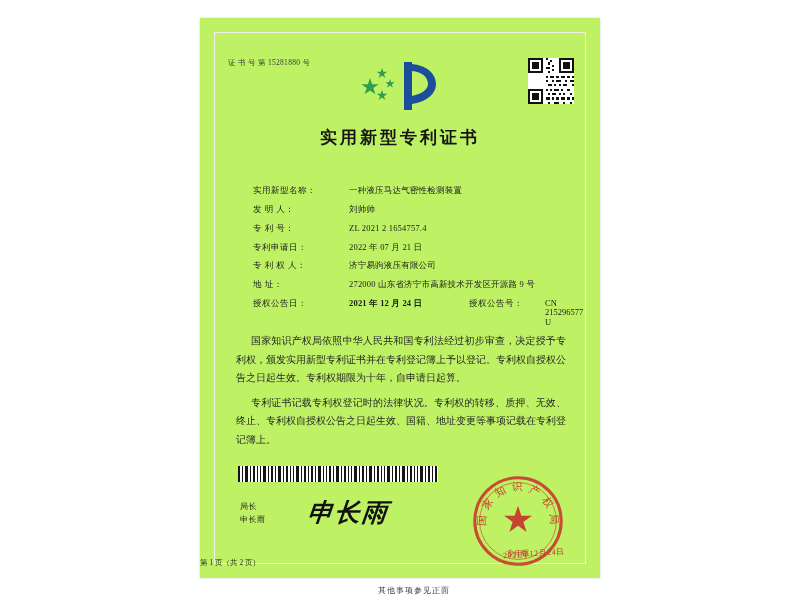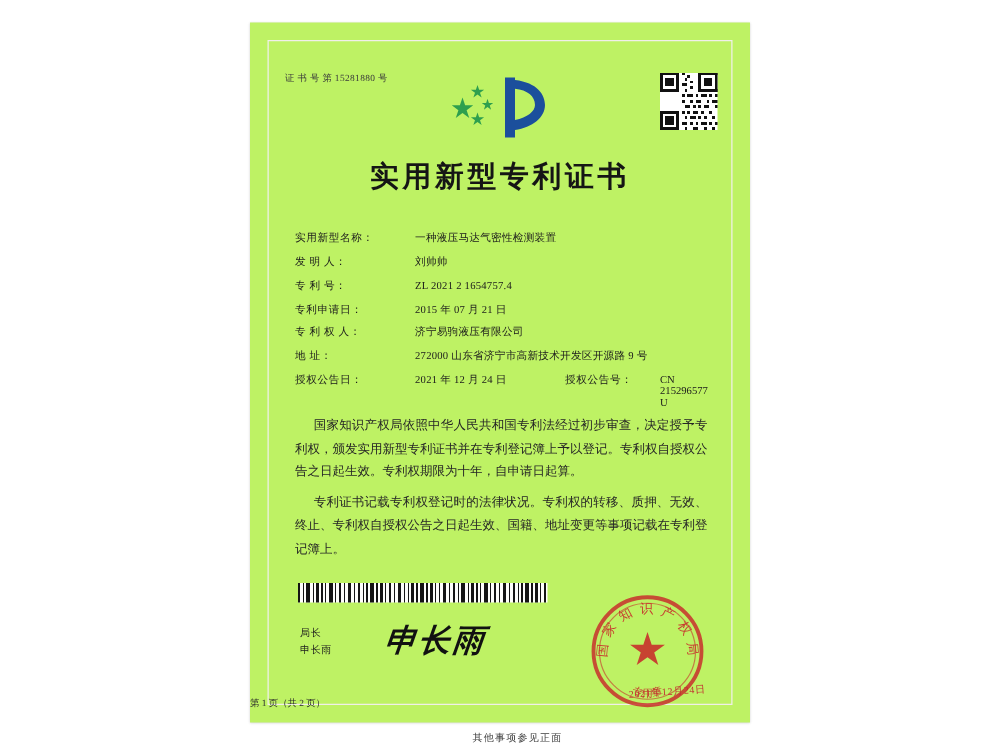--- a/index.html
+++ b/index.html
@@ -60,21 +60,21 @@
     top: 40px;
     width: 46px;
     height: 46px;
   }
   #title {
     position: absolute;
     left: 0;
     right: 0;
     top: 108px;
     text-align: center;
-    font-size: 23px;
+    font-size: 17px;
     font-weight: bold;
     letter-spacing: 3px;
     color: #151515;
     font-family: "Liberation Serif", serif;
   }
   
   #fields {
     position: absolute;
     left: 36px;
     top: 168px;
@@ -86,29 +86,31 @@
     margin-bottom: 9.5px;
     font-size: 8.5px;
     color: #1b1b1b;
     line-height: 1.1;
   }
   .field-label {
     width: 96px;
     flex: 0 0 96px;
     letter-spacing: 0.5px;
     color: #1b1b1b;
+    margin-left: 17px;
   }
   .field-value {
     flex: 1 1 auto;
     color: #1b1b1b;
     letter-spacing: 0.2px;
   }
   .field-row.pair .field-value {
     flex: 0 0 auto;
     width: 120px;
+    font-weight: bold;
   }
   .field-label2 {
     flex: 0 0 auto;
     width: 76px;
     letter-spacing: 0.5px;
   }
   .field-value2 {
     flex: 1 1 auto;
   }
   
@@ -291,21 +293,21 @@
       <div class="field-row">
         <span class="field-label">发 明 人：</span>
         <span class="field-value">刘帅帅</span>
       </div>
       <div class="field-row">
         <span class="field-label">专 利 号：</span>
         <span class="field-value">ZL 2021 2 1654757.4</span>
       </div>
       <div class="field-row">
         <span class="field-label">专利申请日：</span>
-        <span class="field-value">2015 年 07 月 21 日</span>
+        <span class="field-value">2022 年 07 月 21 日</span>
       </div>
       <div class="field-row">
         <span class="field-label">专 利 权 人：</span>
         <span class="field-value">济宁易驹液压有限公司</span>
       </div>
       <div class="field-row">
         <span class="field-label">地        址：</span>
         <span class="field-value nowrap">272000 山东省济宁市高新技术开发区开源路 9 号</span>
       </div>
       <div class="field-row pair">

